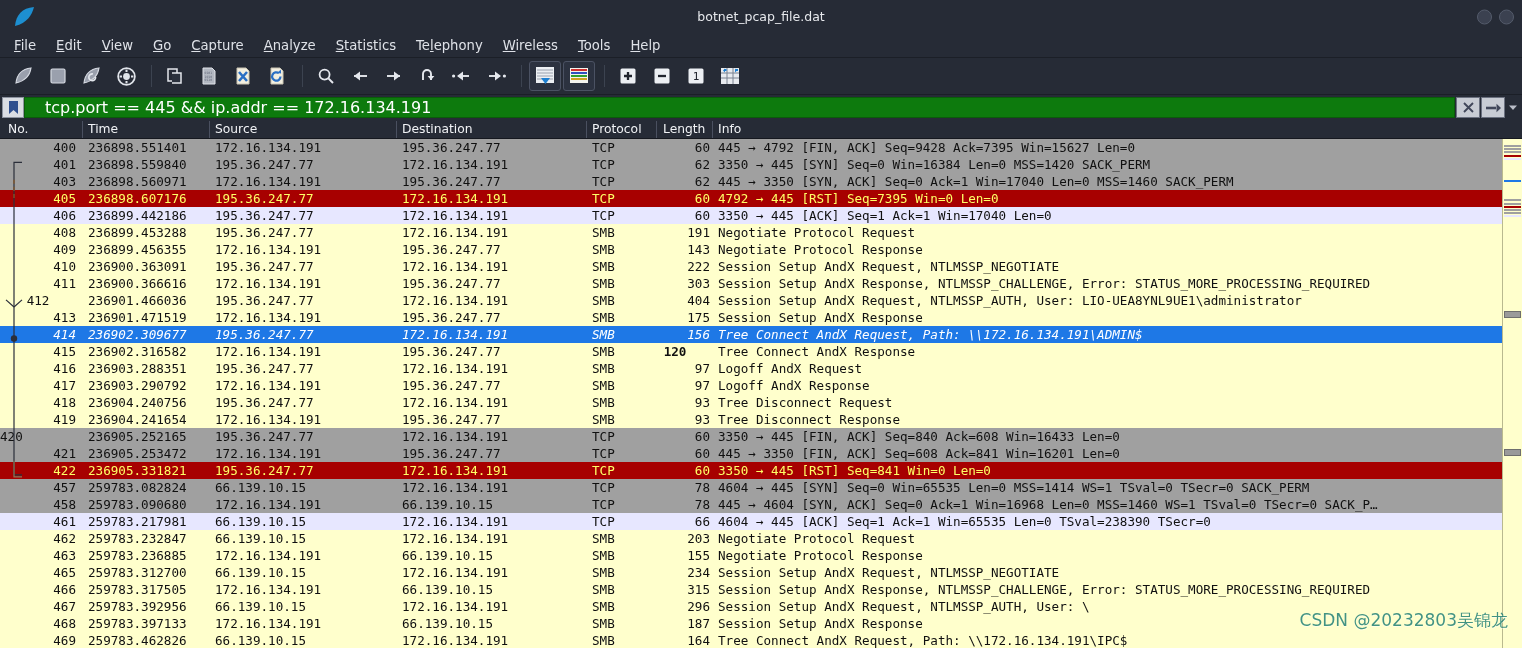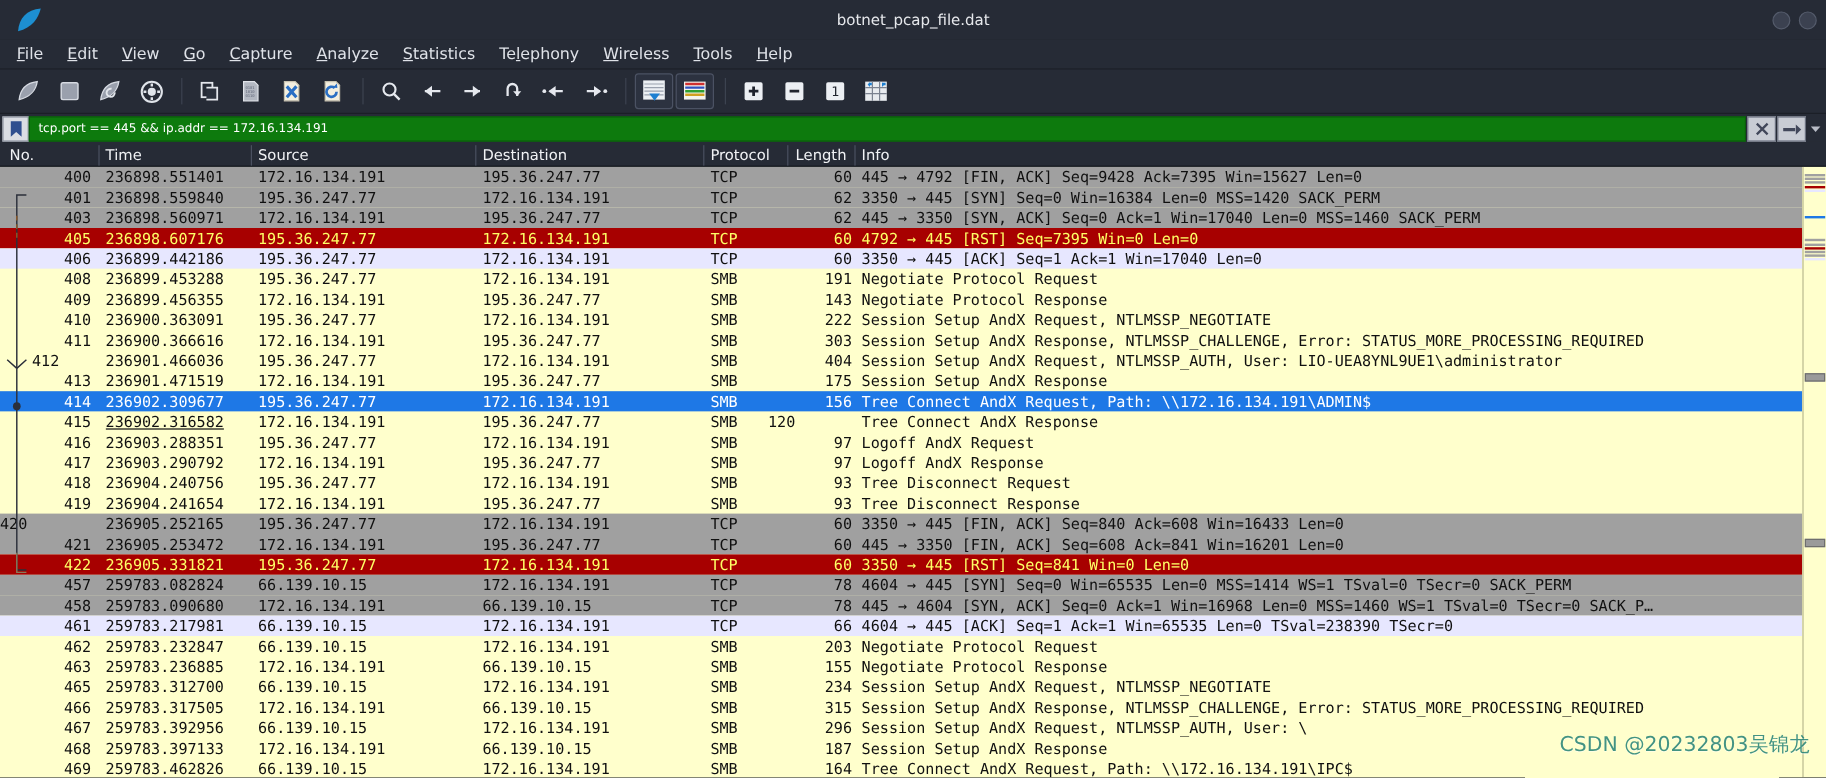--- a/index.html
+++ b/index.html
@@ -85,22 +85,22 @@
   }
   .filter-bookmark {
     width: 22px; background: #dadde3;
     display: flex; align-items: center; justify-content: center;
     border: 1px solid #8d93a0;
   }
   .filter-input {
     flex: 1; background: #0d7a0d;
     border: 1px solid #0a5c0a;
     display: flex; align-items: center;
-    padding-left: 7px;
-    color: #ffffff; font-size: 10px;
+    padding-left: 20px;
+    color: #ffffff; font-size: 16px;
     font-family: "DejaVu Sans", sans-serif;
     overflow: hidden; white-space: nowrap;
   }
   .filter-btn {
     width: 24px; background: #c8ccd4; border: 1px solid #6b7180;
     display: flex; align-items: center; justify-content: center;
     margin-left: 1px;
   }
   .filter-arrow-btn {
     width: 14px; background: #262b36;
@@ -142,21 +142,21 @@
     height: 17px; line-height: 17px;
     position: relative;
     font-family: "DejaVu Sans Mono", monospace;
     font-size: 12.6px;
     white-space: nowrap;
   }
   .prow.c-gray   { background: #a0a0a0; color: #101010; }
   .prow.c-red    { background: #a70000; color: #ffff66; }
   .prow.c-lav    { background: #e7e7ff; color: #101010; }
   .prow.c-yellow { background: #ffffcc; color: #101010; }
-  .prow.c-blue   { background: #1e78e6; color: #ffffff; }
+  .prow.c-blue   { background: #1e78e6; color: #ffffff; font-style: italic; }
 
   .cell { position: absolute; top: 0; overflow: hidden; white-space: nowrap; }
   .cell.src   { left: 215px; width: 185px; }
   .cell.dst   { left: 402px; width: 188px; }
   .cell.proto { left: 592px; width: 68px; }
   .cell.info  { left: 718px; right: 2px; }
 
   
   .stream-svg {
     position: absolute; left: 0; top: 0;
@@ -530,25 +530,25 @@
             <div class="cell" style="left: 0px; width: 82px; text-align: right; padding-right: 6px;">414</div>
             <div class="cell" style="left: 88px; width: 122px;">236902.309677</div>
             <div class="cell src">195.36.247.77</div>
             <div class="cell dst">172.16.134.191</div>
             <div class="cell proto">SMB</div>
             <div class="cell" style="left: 640px; width: 70px; text-align: right;">156</div>
             <div class="cell info">Tree Connect AndX Request, Path: \\172.16.134.191\ADMIN$</div>
           </div>
           <div class="prow c-yellow">
             <div class="cell" style="left: 0px; width: 82px; text-align: right; padding-right: 6px;">415</div>
-            <div class="cell" style="left: 88px; width: 122px; text-decoration: underline;">236902.316582</div>
-            <div class="cell src">172.16.134.191</div>
-            <div class="cell dst">195.36.247.77</div>
-            <div class="cell proto">SMB</div>
-            <div class="cell" style="left: 640px; width: 70px; text-align: left;">120</div>
+            <div class="cell" style="left: 88px; width: 122px;">236902.316582</div>
+            <div class="cell src">172.16.134.191</div>
+            <div class="cell dst">195.36.247.77</div>
+            <div class="cell proto">SMB</div>
+            <div class="cell" style="left: 640px; width: 70px; text-align: center; font-weight: bold;">120</div>
             <div class="cell info">Tree Connect AndX Response</div>
           </div>
           <div class="prow c-yellow">
             <div class="cell" style="left: 0px; width: 82px; text-align: right; padding-right: 6px;">416</div>
             <div class="cell" style="left: 88px; width: 122px;">236903.288351</div>
             <div class="cell src">195.36.247.77</div>
             <div class="cell dst">172.16.134.191</div>
             <div class="cell proto">SMB</div>
             <div class="cell" style="left: 640px; width: 70px; text-align: right;">97</div>
             <div class="cell info">Logoff AndX Request</div>

